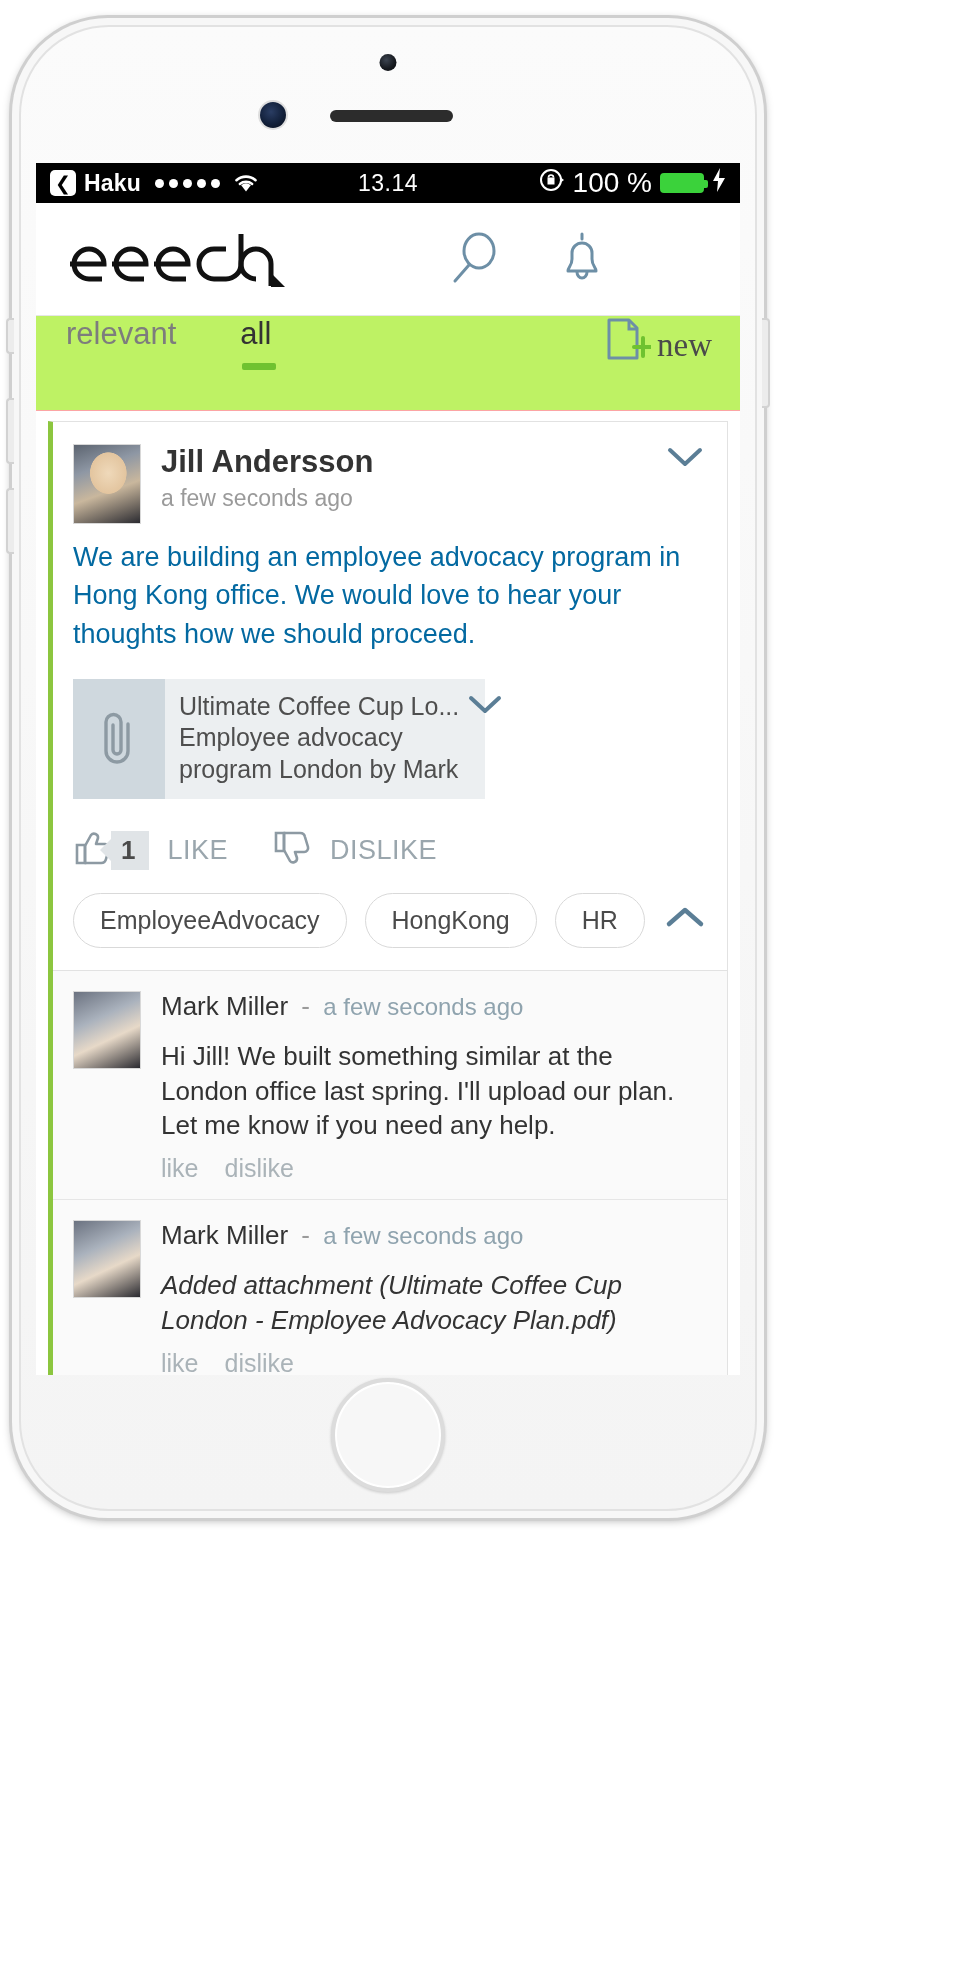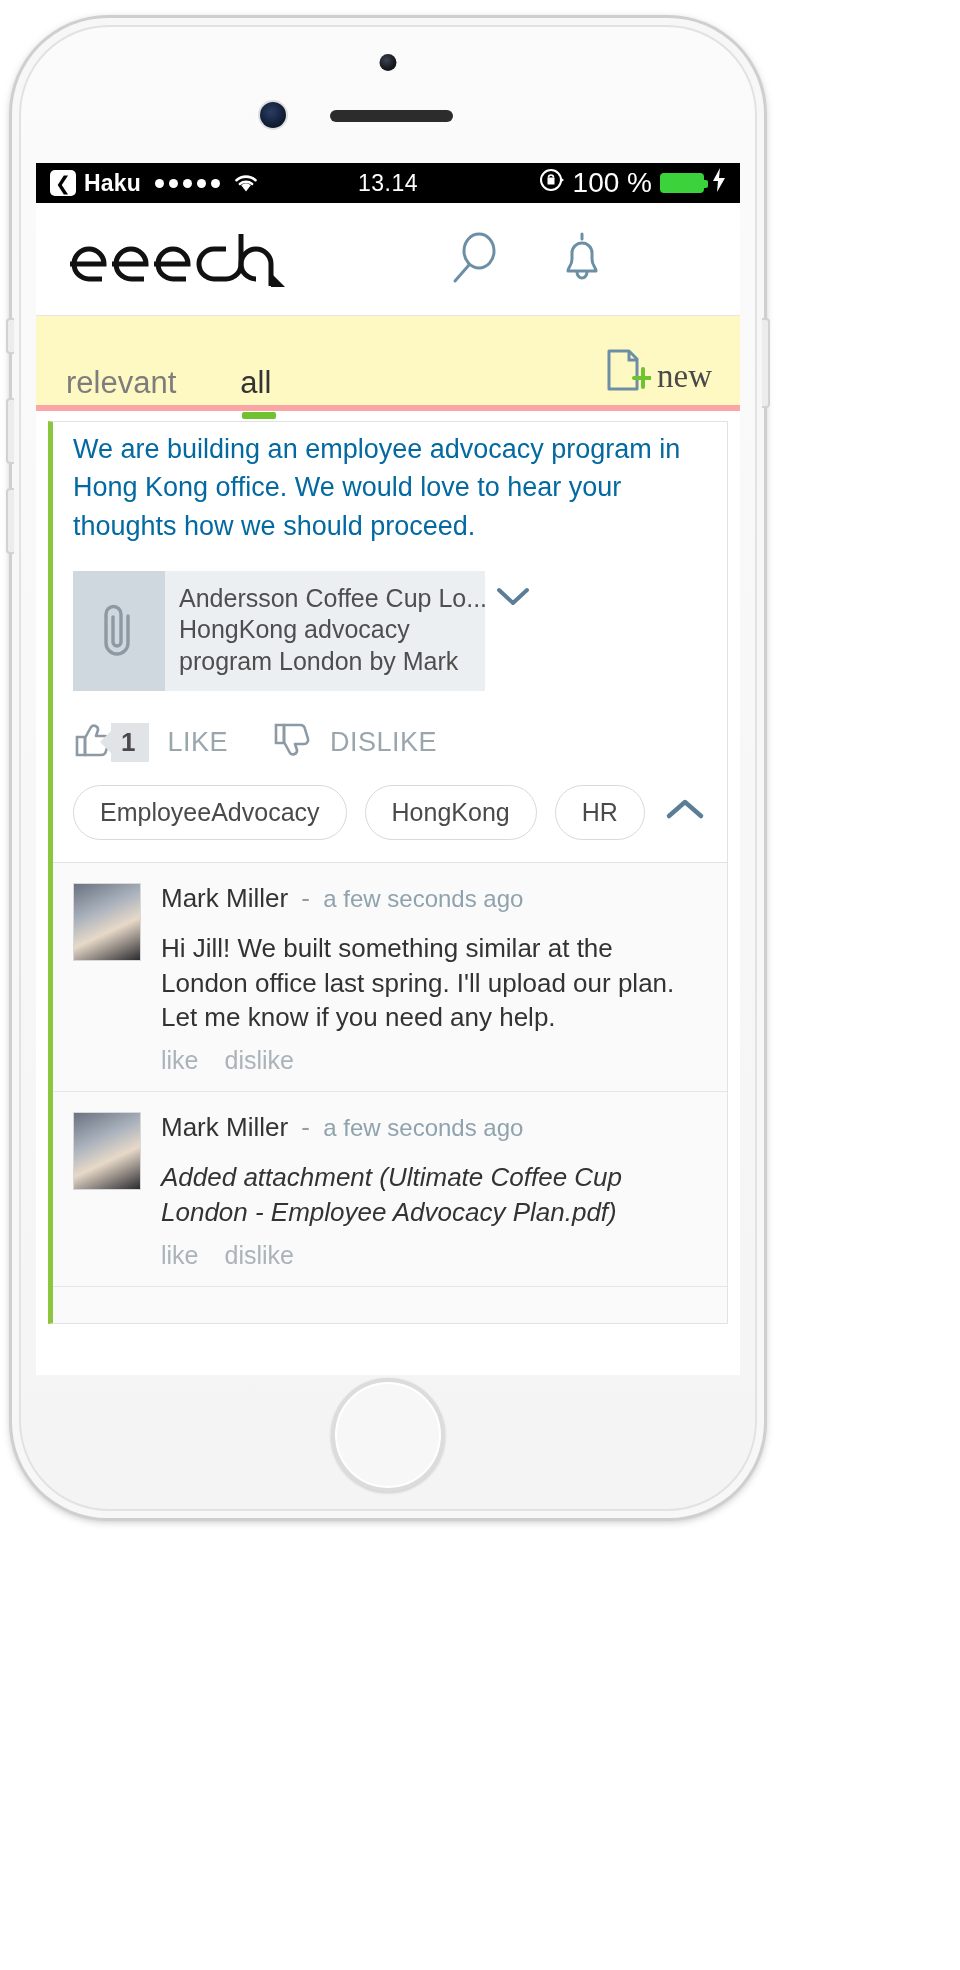--- a/index.html
+++ b/index.html
@@ -132,24 +132,24 @@
   .logo { display:flex; align-items:center; }
   .header-icons { margin-left:auto; display:flex; align-items:center; gap: 58px; }
   .icon-btn { display:flex; align-items:center; justify-content:center; cursor:pointer; }
 
   .hamburger { display:flex; flex-direction:column; gap:8px; width:44px; }
   .hamburger i { display:block; height:3px; background:#5b7e96; border-radius:1px; }
 
   
   .tabbar {
     height: 95px;
-    background: #fef9c3;
-    display:flex; align-items:flex-end;
+    background: #bef264;
+    display:flex; align-items:flex-start;
     padding: 0 28px 0 30px;
-    border-bottom: 6px solid #fca5a5;
+    border-bottom: 1px solid #fca5a5;
   }
   .tab {
     font-size: 31px; color:#7d7d7d; margin-right: 40px;
     position: relative; padding-bottom: 4px; cursor:pointer;
   }
   .tab.active { color:#333333; font-weight: normal; margin-left: 24px; }
   .tab.active::after {
     content:""; position:absolute; left:2px; bottom:-14px;
     width: 34px; height: 7px; background:#6fc230; border-radius:2px;
   }
@@ -364,32 +364,44 @@
               <line x1="29" y1="31" x2="47" y2="31" stroke="#6fc230" stroke-width="4" stroke-linecap="round"></line>
             </svg>
           </span>
           <span>new</span>
         </div>
       </div>
 
       <div class="feed">
         <div class="post-card">
 
+          <div class="post-head">
+            <div class="avatar jill"></div>
+            <div class="post-meta">
+              <div class="post-author">Jill Andersson</div>
+              <div class="post-time">a few seconds ago</div>
+            </div>
+            <div class="chev-down">
+              <svg width="40" height="26" viewBox="0 0 40 26">
+                  <path d="M5 6 L20 20 L35 6" stroke="#5b7e96" stroke-width="4" fill="none" stroke-linecap="round" stroke-linejoin="round"></path>
+                </svg>
+            </div>
+          </div>
 
           <div class="post-body">We are building an employee advocacy program in Hong Kong office. We would love to hear your thoughts how we should proceed.</div>
 
           <div class="attachment">
             <div class="att-icon">
               <svg width="48" height="62" viewBox="0 0 48 62">
                 <path d="M33 16 v27 a11 11 0 0 1 -22 0 v-29 a7.5 7.5 0 0 1 15 0 v28 a4 4 0 0 1 -8 0 v-25" stroke="#8d9aa3" stroke-width="3.4" fill="none" stroke-linecap="round"></path>
               </svg>
             </div>
             <div class="att-text">
-              <div class="att-title">Andersson Coffee Cup Lo...</div>
-              <div>HongKong advocacy</div>
+              <div class="att-title">Ultimate Coffee Cup Lo...</div>
+              <div>Employee advocacy</div>
               <div>program London by Mark</div>
             </div>
             <div class="att-chev">
               <svg width="36" height="24" viewBox="0 0 36 24">
                   <path d="M4 5 L18 18 L32 5" stroke="#5b7e96" stroke-width="4" fill="none" stroke-linecap="round" stroke-linejoin="round"></path>
                 </svg>
             </div>
           </div>
 
           <div class="reactions">

